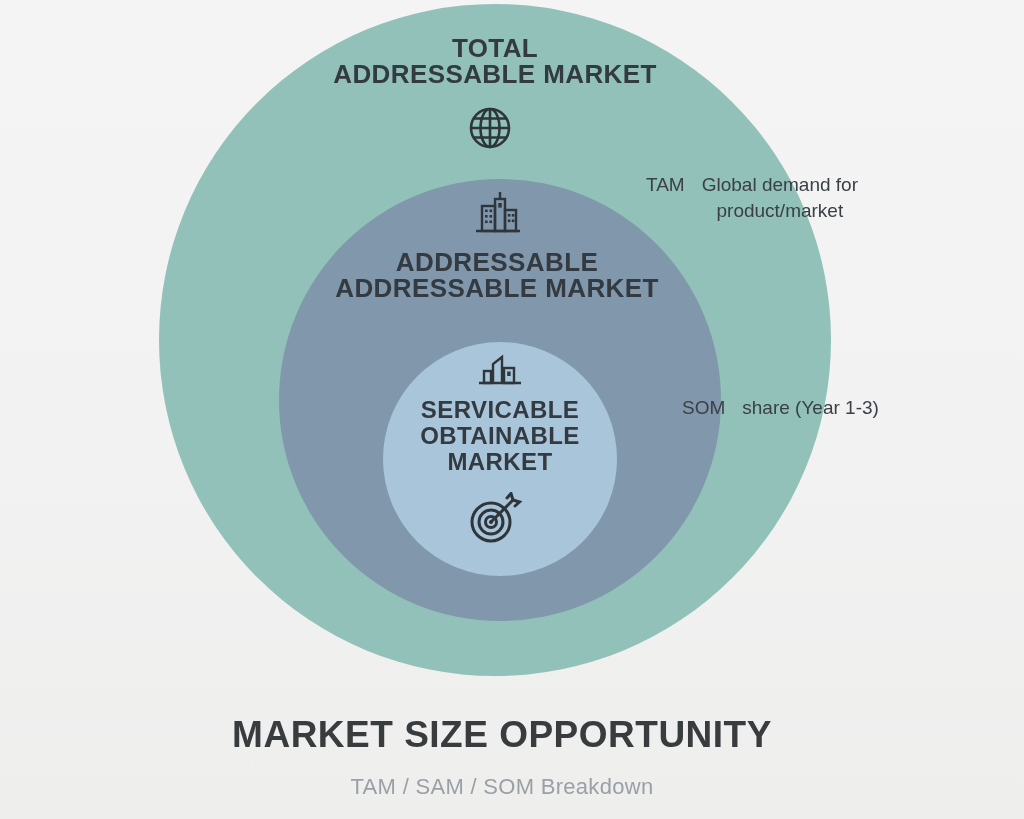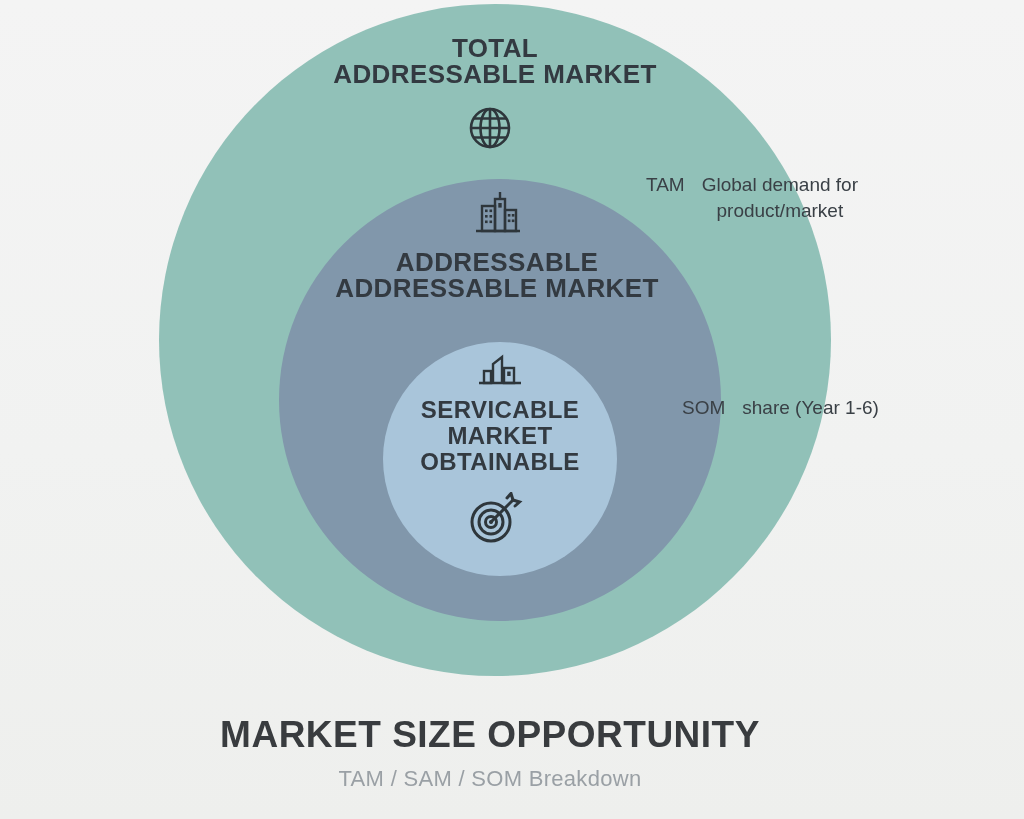--- a/index.html
+++ b/index.html
@@ -30,25 +30,25 @@
 
   .annotation {
     position:absolute; display:flex; gap:17px; align-items:flex-start;
     color:#3a4046; font-size:19px; line-height:26px;
   }
   .ann-tam { left:646px; top:172px; }
   .ann-som { left:666px; top:395px;margin-left:16px; }
   .ann-label { white-space:nowrap; }
   .ann-desc  { text-align:center; white-space:nowrap; }
 
-  .footer { position:absolute; left:0; top:714px; width:980px; text-align:center; }
+  .footer { position:absolute; left:12px; top:714px; width:980px; text-align:center; }
   .footer-title {
     font-size:37px; font-weight:800; color:#393c3f; letter-spacing:.5px;
   }
-  .footer-sub { margin-top:10px; font-size:22px; color:#9aa0a5; letter-spacing:.3px; }
+  .footer-sub { margin-top:18px; font-size:22px; color:#9aa0a5; letter-spacing:.3px; }
 </style>
 </head>
 <body>
 
 <div class="stage">
 
   <div class="circle c-tam" style="background: rgb(145, 193, 184);"></div>
   <div class="circle c-sam" style="background: rgb(129, 151, 171);"></div>
   <div class="circle c-som" style="background: rgb(169, 197, 218);"></div>
 
@@ -98,22 +98,22 @@
     <svg width="46" height="38" viewBox="0 0 46 38" fill="none" stroke="#2e363b" stroke-width="2.4">
       <line x1="2" y1="34" x2="44" y2="34"></line>
       <rect x="7" y="22" width="7" height="12"></rect>
       <path d="M16,34 L16,15 L25,8 L25,34"></path>
       <rect x="27" y="19" width="10" height="15"></rect>
       <rect x="30.2" y="22.5" width="3.4" height="4.5" fill="#2e363b" stroke="none"></rect>
     </svg>
   </div>
   <div class="ring-label lbl-som">
     <div>SERVICABLE</div>
+    <div>OBTAINABLE</div>
     <div>MARKET</div>
-    <div>OBTAINABLE</div>
   </div>
   <div class="icon i-target">
     <svg width="60" height="60" viewBox="0 0 60 60" fill="none" stroke="#2e363b" stroke-width="3" stroke-linecap="round">
       <circle cx="25" cy="30" r="19"></circle>
       <circle cx="25" cy="30" r="12"></circle>
       <circle cx="25" cy="30" r="5.5"></circle>
       <circle cx="25" cy="30" r="2" fill="#2e363b" stroke="none"></circle>
       <line x1="25" y1="30" x2="47" y2="8"></line>
       <path d="M47,8 L53.5,10 L49,14"></path>
       <path d="M47,8 L45,1.5 L41,6"></path>
@@ -124,21 +124,21 @@
     <div class="ann-label">TAM</div>
     <div class="ann-desc">
       <div>Global demand for</div>
       <div>product/market</div>
     </div>
   </div>
 
   <div class="annotation ann-som">
     <div class="ann-label">SOM</div>
     <div class="ann-desc">
-      <div>share (Year 1-6)</div>
+      <div>share (Year 1-3)</div>
     </div>
   </div>
 
   <div class="footer">
     <div class="footer-title">MARKET SIZE OPPORTUNITY</div>
     <div class="footer-sub">TAM / SAM / SOM Breakdown</div>
   </div>
 
 </div>
 

